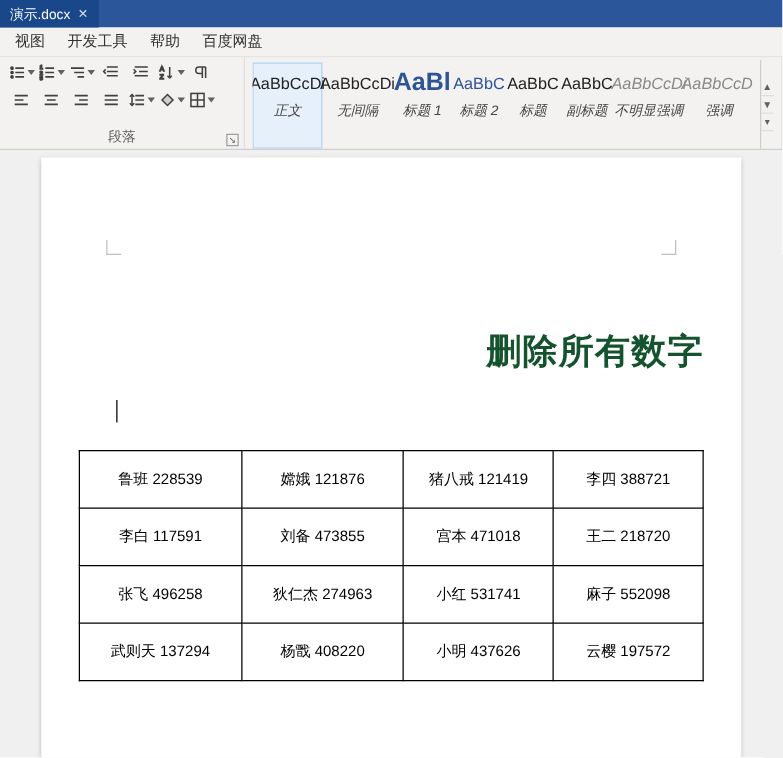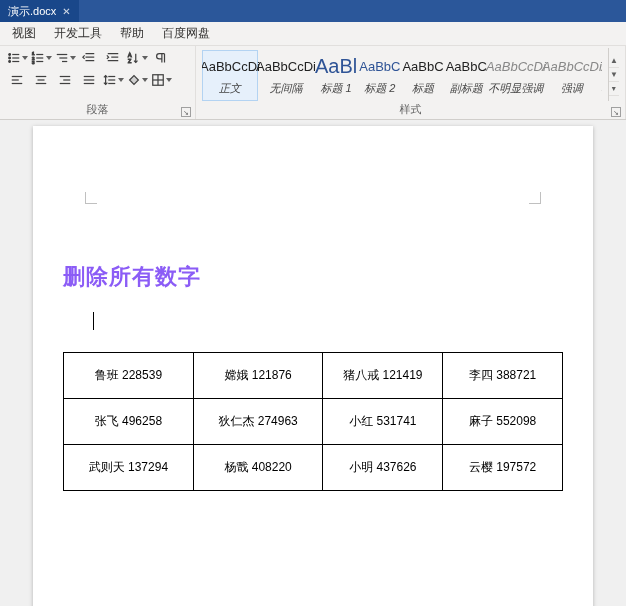--- a/index.html
+++ b/index.html
@@ -136,21 +136,21 @@
   }
   .style-item.selected { border: 1px solid #b3d3f2; background: #e6f0fb; }
   .style-prev {
     font-size: 13px;
     color: #222;
     height: 26px;
     display: flex;
     align-items: center;
     white-space: nowrap;
   }
-  .style-prev.big { font-size: 20px; font-weight: 400; color: #111; }
+  .style-prev.big { font-size: 20px; font-weight: 700; color: #111; }
   .style-prev.ital { font-style: italic; color: #888; }
   .style-prev.blueish { color: #2f5496; }
   .style-name {
     font-size: 11px;
     color: #444;
     margin-top: 2px;
     white-space: nowrap;
     font-style: italic;
   }
   .styles-group { flex: 1; min-width: 0; }
@@ -196,24 +196,24 @@
   .cm { position:absolute; width:16px; height:16px; }
   .cm::before,.cm::after{content:"";position:absolute;background:#c0c0c0;}
   .cm.tl{ top:178px; left:84px;}
   .cm.tl::before{ left:0; bottom:0; width:1px; height:12px;}
   .cm.tl::after{ left:0; bottom:0; width:12px; height:1px;}
   .cm.tr{ top:178px; right:84px;}
   .cm.tr::before{ right:0; bottom:0; width:1px; height:12px;}
   .cm.tr::after{ right:0; bottom:0; width:12px; height:1px;}
 
   .doc-title {
-    text-align: left;
-    font-size: 22px;
+    text-align: right;
+    font-size: 28px;
     font-weight: 700;
-    color: #8b5cf6;
+    color: #14532d;
     margin-top: 56px;
     margin-bottom: 18px;
     letter-spacing: 1px;
   }
   .cursor-line {
     height: 24px;
     position: relative;
     margin-left: 30px;
     margin-bottom: 18px;
   }
@@ -422,24 +422,20 @@
           <div class="style-item">
             <div class="style-prev ital">AaBb</div>
             <div class="style-name">明显强</div>
           </div>
         </div>
       <div class="styles-scroll">
         <div>▲</div>
         <div>▼</div>
         <div>▾</div>
       </div>
-    </div>
-    <div class="group-label">
-      <span>样式</span>
-      <span class="launcher">↘</span>
     </div>
   </div>
 
 </div>
 
 <div class="doc-area">
   <div class="page">
     <div class="cm tl" style="top:62px;left:52px;"></div>
     <div class="cm tr" style="top:62px;right:52px;"></div>
 
@@ -452,20 +448,26 @@
           <col class="c2">
           <col class="c3">
           <col class="c4">
         </colgroup>
       <tbody>
           <tr>
             <td>鲁班 228539</td>
             <td>嫦娥 121876</td>
             <td>猪八戒 121419</td>
             <td>李四 388721</td>
+          </tr>
+          <tr>
+            <td>李白 117591</td>
+            <td>刘备 473855</td>
+            <td>宫本 471018</td>
+            <td>王二 218720</td>
           </tr>
           <tr>
             <td>张飞 496258</td>
             <td>狄仁杰 274963</td>
             <td>小红 531741</td>
             <td>麻子 552098</td>
           </tr>
           <tr>
             <td>武则天 137294</td>
             <td>杨戬 408220</td>

